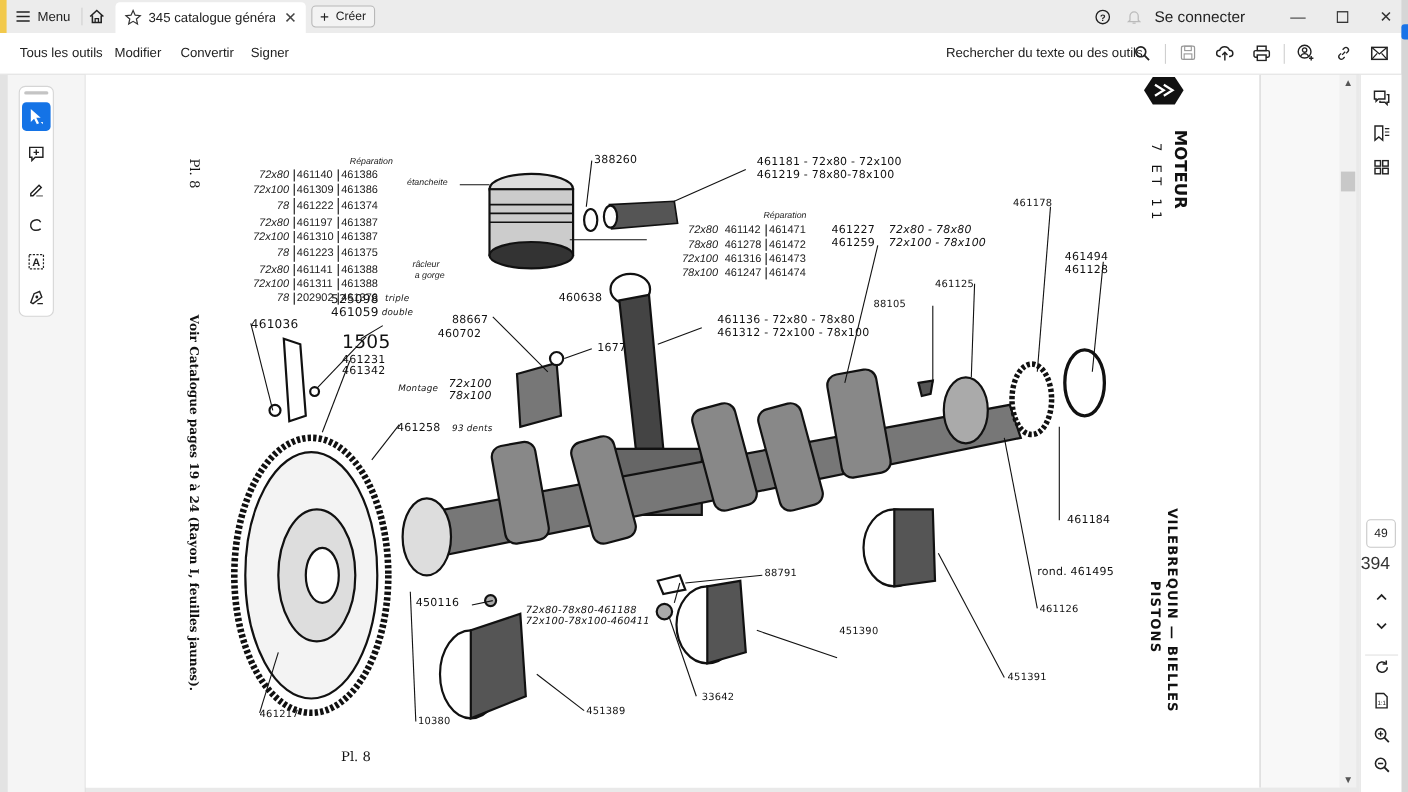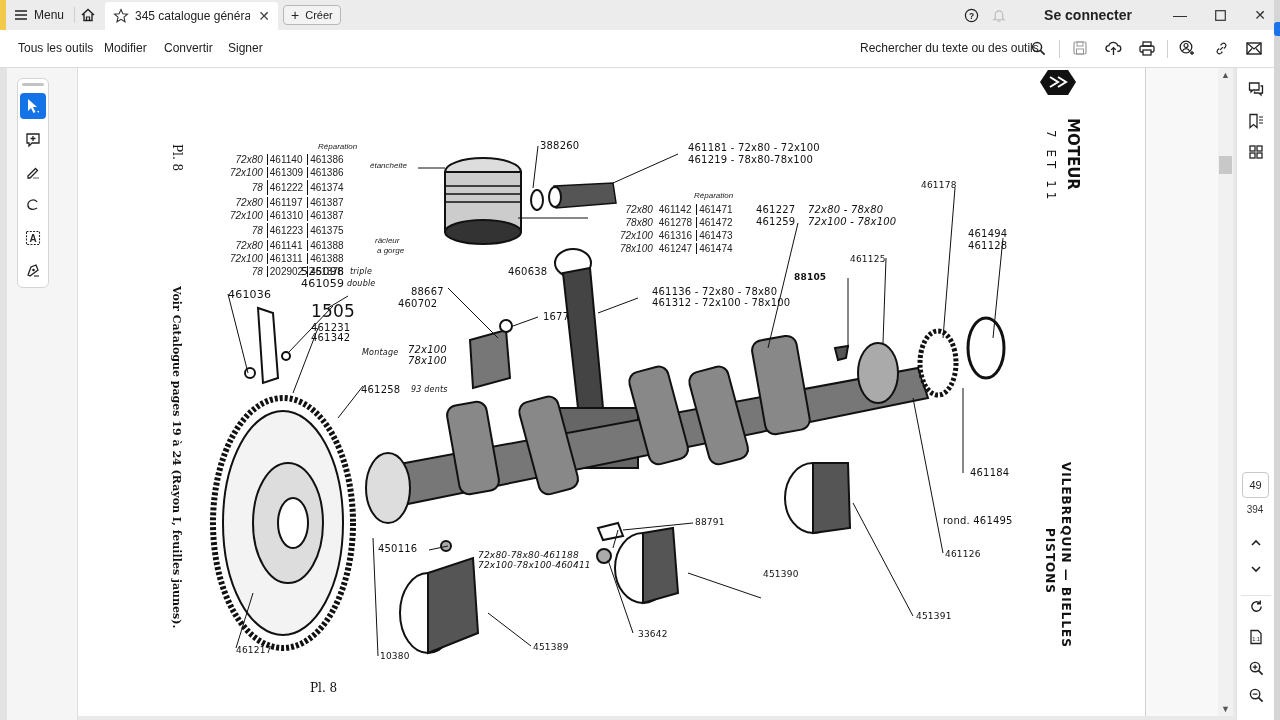--- a/index.html
+++ b/index.html
@@ -8,21 +8,21 @@
   .titlebar .left-edge { position:absolute; left:0; top:0; width:6px; height:30px; background:#f2c94c; }
   .menu-btn { position: absolute; left: 8px; top: 4px; height: 22px; display: flex; align-items: center; gap: 6px; font-size: 12px; padding: 0 6px; }
   .sep-v { position:absolute; width:1px; background:#cfcfcf; }
   .home-btn { position:absolute; left:78px; top:5px; width:20px; height:20px; display:flex; align-items:center; justify-content:center; }
   .tab { position:absolute; left:105px; top:2px; width:173px; height:28px; background:#fff; border-radius:4px 4px 0 0; display:flex; align-items:center; padding-left:8px; font-size:12px; gap:6px; }
   .tab .title { flex:1; white-space:nowrap; overflow:hidden; }
   .tab .close { width:16px; text-align:center; font-size:14px; color:#444; margin-right:6px; }
   .create-btn { position:absolute; left:283px; top:5px; height:20px; border:1px solid #b8b8b8; border-radius:4px; display:flex; align-items:center; padding:0 7px; font-size:11px; gap:6px; background:#f3f3f3; }
   .title-right { position:absolute; right:0; top:0; height:30px; display:flex; align-items:center; }
   .help-icon, .bell-icon { width:18px; height:18px; display:flex; align-items:center; justify-content:center; }
-  .signin { font-weight:bold; font-size:14px; margin: 0 28px 0 36px; }
+  .signin { font-weight:normal; font-size:14px; margin: 0 28px 0 10px; }
   .win-btn { width:40px; height:30px; display:flex; align-items:center; justify-content:center; font-size:14px; color:#333; }
 
   .toolbar { position:absolute; left:0; top:30px; width:1274px; height:38px; background:#fff; border-bottom:1px solid #dcdcdc; }
   .toolbar .menu-item { position:absolute; top:11px; font-size:12px; color:#222; }
   .toolbar .search-text { position:absolute; left:860px; top:11px; font-size:12px; color:#222; }
   .tb-icon { position:absolute; top:8px; width:20px; height:20px; display:flex; align-items:center; justify-content:center; }
   .right-edge { position:absolute; right:0; top:0; width:6px; height:720px; background:#d6d6d6; }
   .right-edge .blue { position:absolute; left:0; top:22px; width:6px; height:14px; background:#1a73e8; border-radius:3px 0 0 3px; }
 
   .left-panel { position:absolute; left:0; top:68px; width:78px; height:652px; background:#f5f5f5; border-right:1px solid #dedede; }
@@ -35,21 +35,21 @@
   .doc-area { position:absolute; left:78px; top:68px; width:1140px; height:648px; background:#f8f8f8; }
   .page { position:absolute; left:0; top:0; width:1068px; height:648px; background:#fff; border-right:1px solid #d0d0d0; }
   .scrollbar { position:absolute; left:1141px; top:68px; width:15px; height:648px; background:#f1f1f1; }
   .scrollbar .thumb { position:absolute; left:1px; top:88px; width:13px; height:18px; background:#c8c8c8; }
   .scrollbar .up { position:absolute; left:0; top:2px; width:15px; text-align:center; font-size:9px; color:#555; }
   .scrollbar .down { position:absolute; left:0; bottom:2px; width:15px; text-align:center; font-size:9px; color:#555; }
 
   .right-panel { position:absolute; left:1236px; top:68px; width:38px; height:652px; background:#fff; border-left:1px solid #e0e0e0; }
   .rp-icon { position:absolute; left:8px; width:22px; height:22px; display:flex; align-items:center; justify-content:center; }
   .page-box { position:absolute; left:5px; top:404px; width:27px; height:26px; border:1px solid #c8c8c8; border-radius:4px; font-size:11px; display:flex; align-items:center; justify-content:center; }
-  .page-total { position:absolute; left:0; top:436px; width:36px; text-align:center; font-size:10px; color:#333; }
+  .page-total { position:absolute; left:0; top:436px; width:16px; text-align:center; font-size:16px; color:#333; }
   .rp-sep { position:absolute; left:4px; top:527px; width:30px; height:1px; background:#e2e2e2; }
 
   
   .doc-text { position:absolute; font-family: "DejaVu Sans", sans-serif; color:#111; white-space:nowrap; }
   .mono { font-family:"DejaVu Sans", sans-serif; font-size:10px; letter-spacing:0.2px; }
   .ital { font-style:italic; }
   .serif { font-family:"DejaVu Serif", serif; }
   .vertical { writing-mode: vertical-rl; }
   .parts-table { position:absolute; font-size:10px; line-height:11px; }
   .parts-table td { padding:0 2px; white-space:nowrap; }
@@ -399,21 +399,21 @@
     <div class="doc-text mono" style="left:610px;top:74px;">461181 - 72x80 - 72x100</div>
     <div class="doc-text mono" style="left:610px;top:86px;">461219 - 78x80-78x100</div>
     <div class="doc-text mono" style="left:678px;top:136px;">461227</div>
     <div class="doc-text mono" style="left:678px;top:148px;">461259</div>
     <div class="doc-text mono ital" style="left:730px;top:136px;">72x80 - 78x80</div>
     <div class="doc-text mono ital" style="left:730px;top:148px;">72x100 - 78x100</div>
     <div class="doc-text mono" style="left:843px;top:112px;font-size:9px;">461178</div>
     <div class="doc-text mono" style="left:890px;top:160px;">461494</div>
     <div class="doc-text mono" style="left:890px;top:172px;">461128</div>
     <div class="doc-text mono" style="left:772px;top:186px;font-size:9px;">461125</div>
-    <div class="doc-text mono" style="left:716px;top:204px;font-size:9px;font-weight:bold;">88105</div>
+    <div class="doc-text mono" style="left:716px;top:204px;font-size:9px;">88105</div>
     <div class="doc-text mono" style="left:430px;top:198px;">460638</div>
     <div class="doc-text mono" style="left:574px;top:218px;">461136 - 72x80 - 78x80</div>
     <div class="doc-text mono" style="left:574px;top:229px;">461312 - 72x100 - 78x100</div>
 
     <div class="doc-text mono" style="left:223px;top:197px;font-size:11px;">525098</div>
     <div class="doc-text mono ital" style="left:272px;top:199px;font-size:8px;">triple</div>
     <div class="doc-text mono" style="left:223px;top:209px;font-size:11px;">461059</div>
     <div class="doc-text mono ital" style="left:269px;top:211px;font-size:8px;">double</div>
     <div class="doc-text mono" style="left:150px;top:220px;font-size:11px;">461036</div>
     <div class="doc-text mono" style="left:233px;top:233px;font-size:17px;">1505</div>

